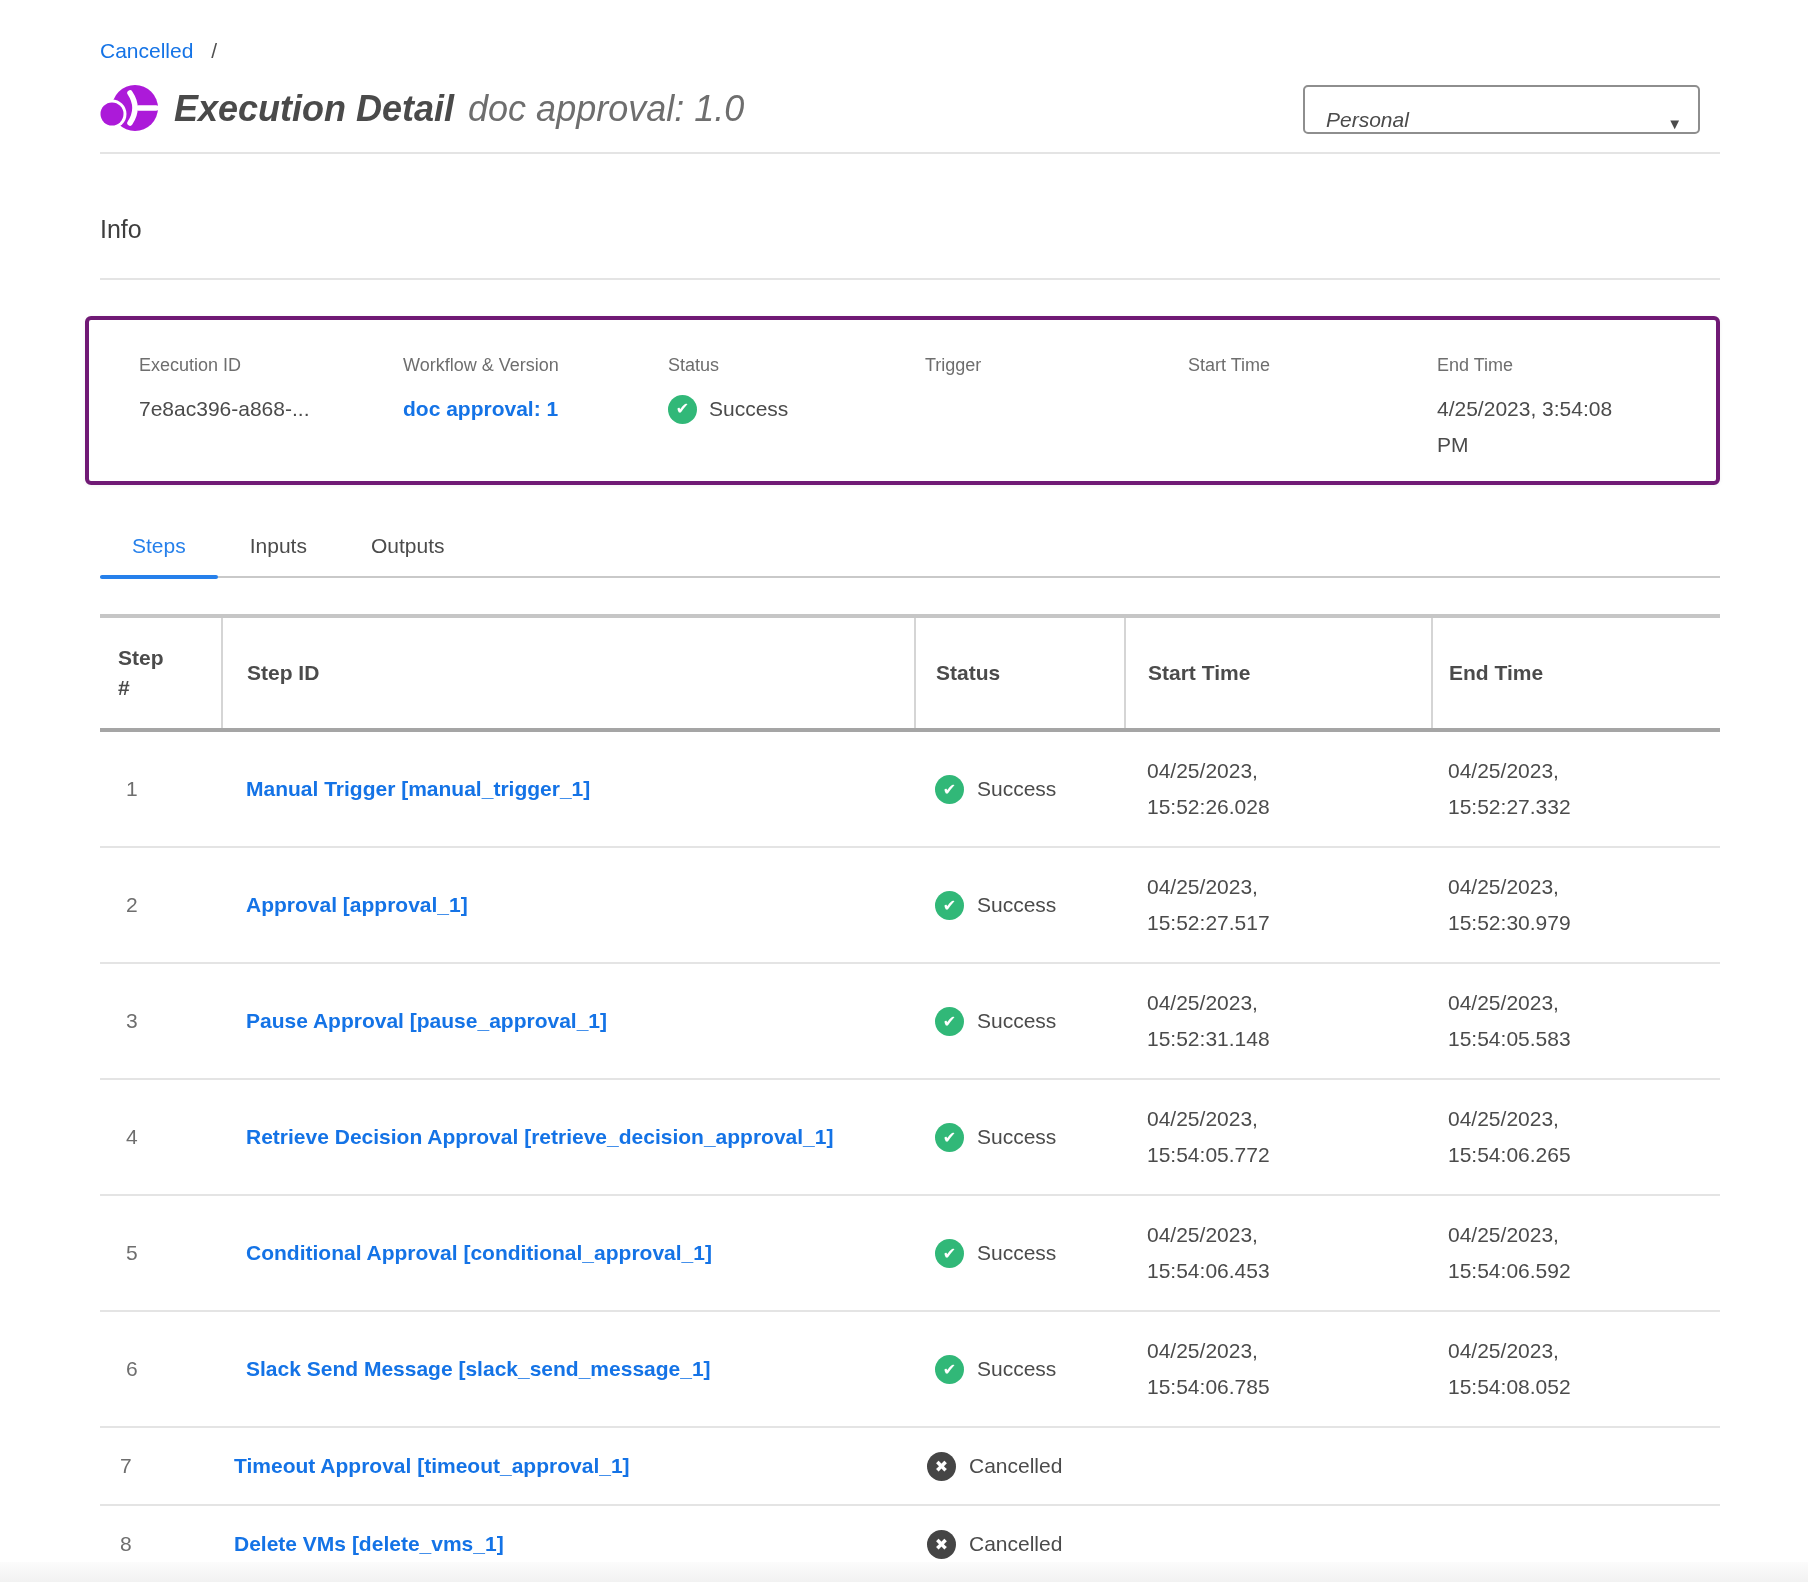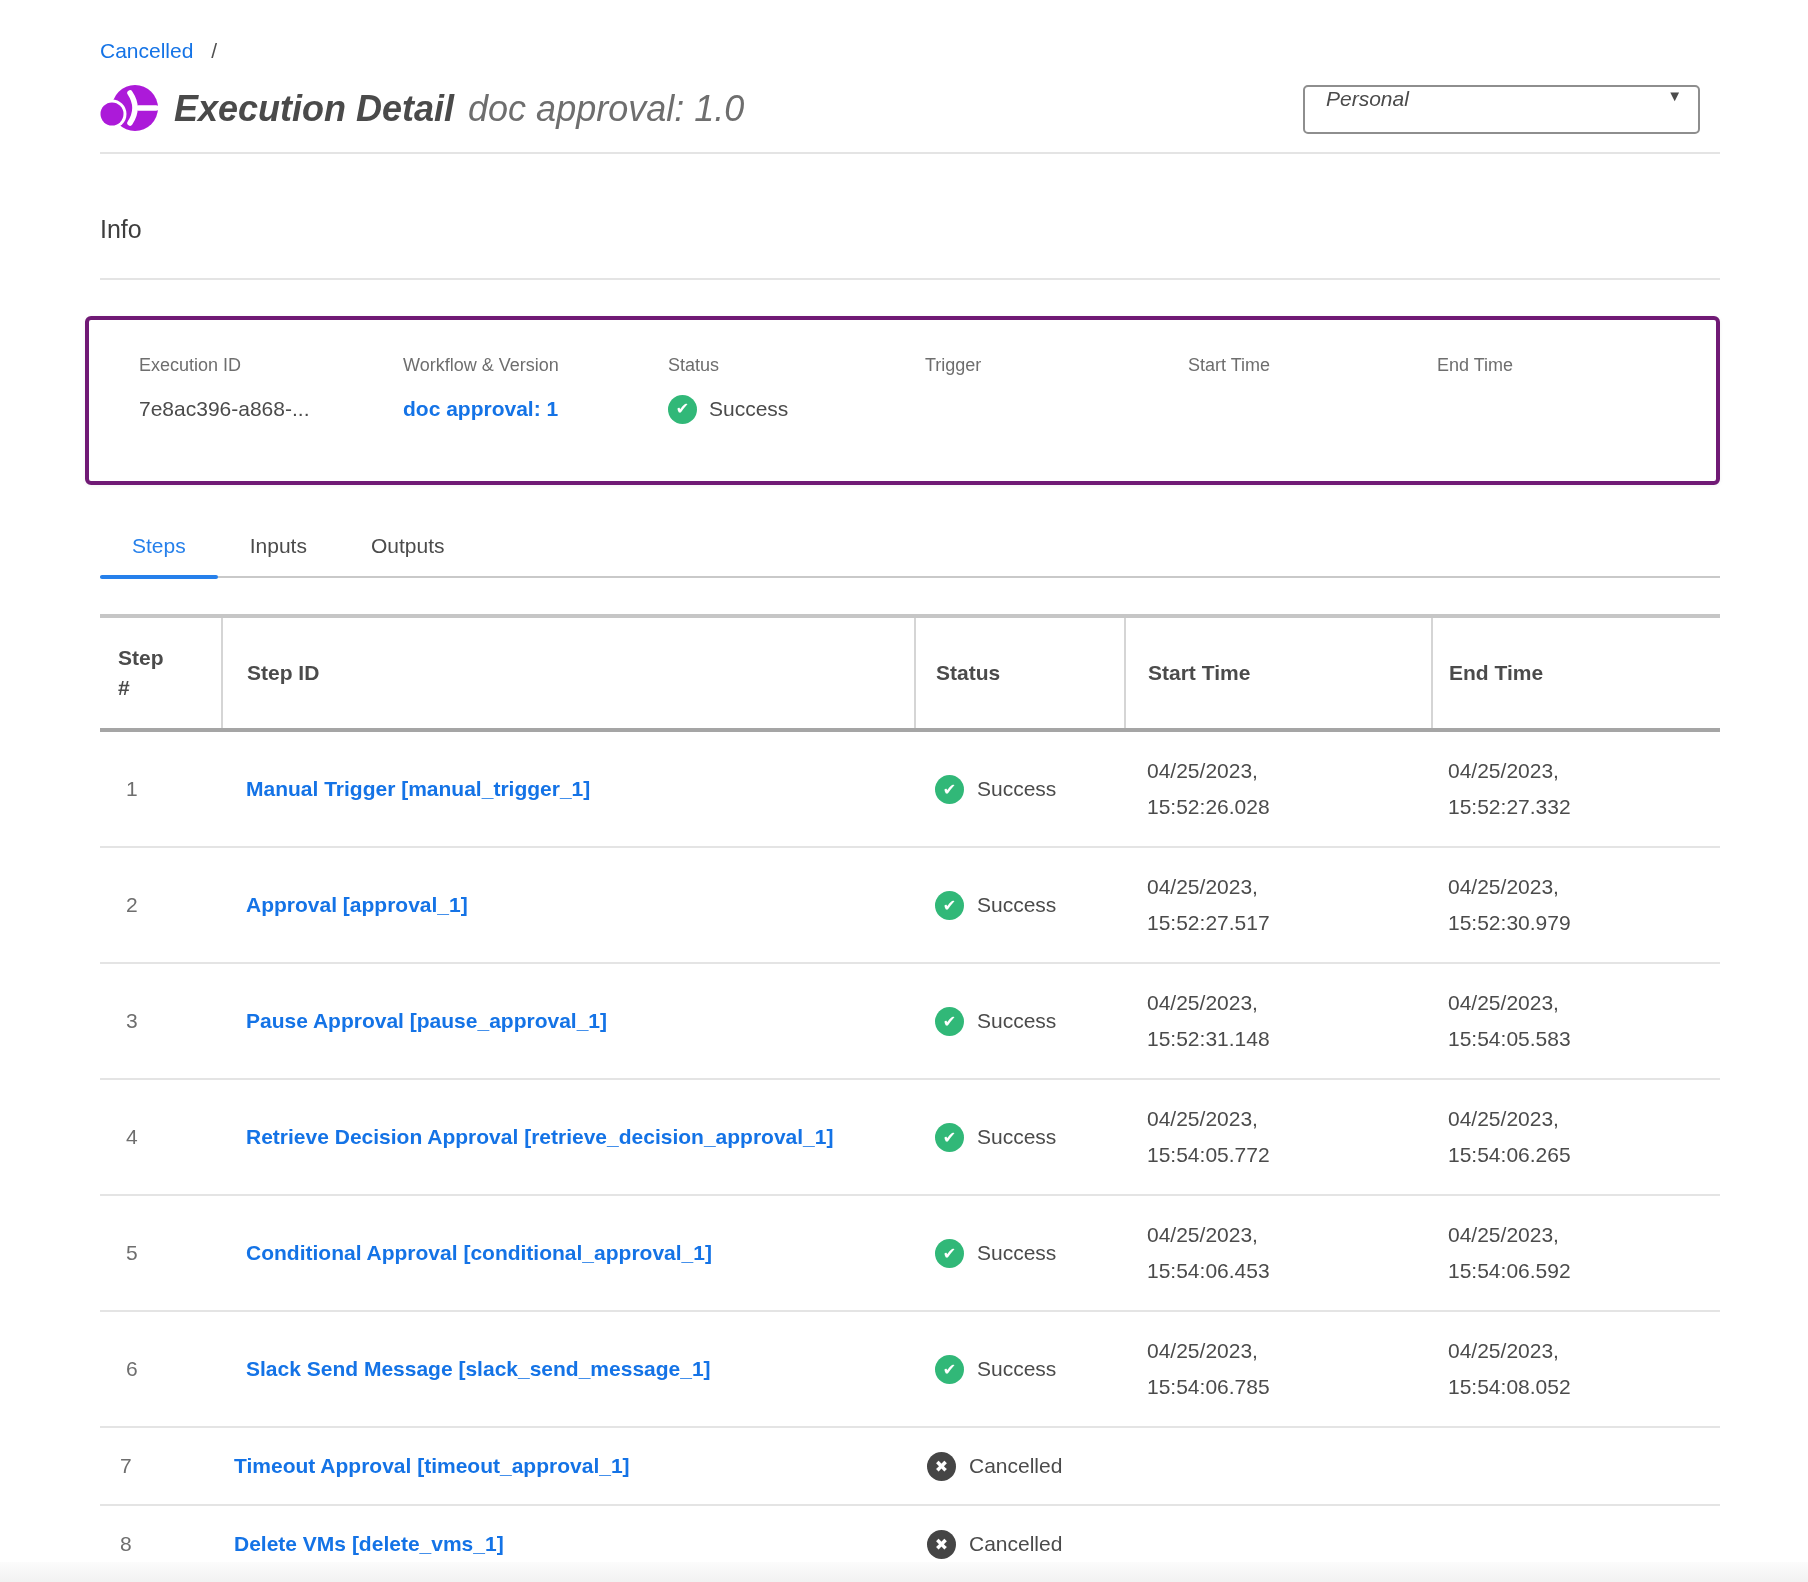--- a/index.html
+++ b/index.html
@@ -18,21 +18,21 @@
 
   
   .header-row { margin-top:16px; display:flex; align-items:center; justify-content:space-between;font-style:italic; }
   .title-group { display:flex; align-items:center; }
   .wf-icon { width:58px; height:58px; flex:0 0 58px; margin-right:16px; }
   h1.page-title { font-size:36px; font-weight:700; color:#4A4A4A; letter-spacing:0; }
   .page-subtitle { font-size:36px; font-weight:400; color:#6E6E6E; margin-left:14px; }
 
   .dropdown {
     width:397px; height:49px; border:2px solid #8E8E8E; border-radius:5px;
-    display:flex; align-items:flex-start; justify-content:space-between;
+    display:flex; align-items:flex-end; justify-content:space-between;
     padding:0 16px 0 21px; cursor:pointer; background:#fff; margin-right:20px;
   }
   .dropdown .dd-value { font-size:21px; color:#4B4B4B; }
   .dropdown .caret { font-size:15px; color:#4B4B4B; }
 
   hr.rule { border:none; border-top:2px solid #E4E4E4; margin-top:14px; }
   hr.rule2 { border:none; border-top:2px solid #E4E4E4; margin-top:34px; }
 
   h2.info-heading { margin-top:60px; font-size:25px; line-height:30px; font-weight:400; color:#3E3E3E; }
 
@@ -156,20 +156,21 @@
     </div>
     <div>
       <div class="info-label">Trigger</div>
       <div class="info-value"></div>
     </div>
     <div>
       <div class="info-label">Start Time</div>
     </div>
     <div>
       <div class="info-label">End Time</div>
+      <div class="info-value time-wrap">4/25/2023, 3:54:08 PM</div>
     </div>
   </div>
 
   <div class="tabs">
     <div class="tab active">Steps</div>
     <div class="tab">Inputs</div>
     <div class="tab">Outputs</div>
   </div>
 
   <table class="steps-table">

